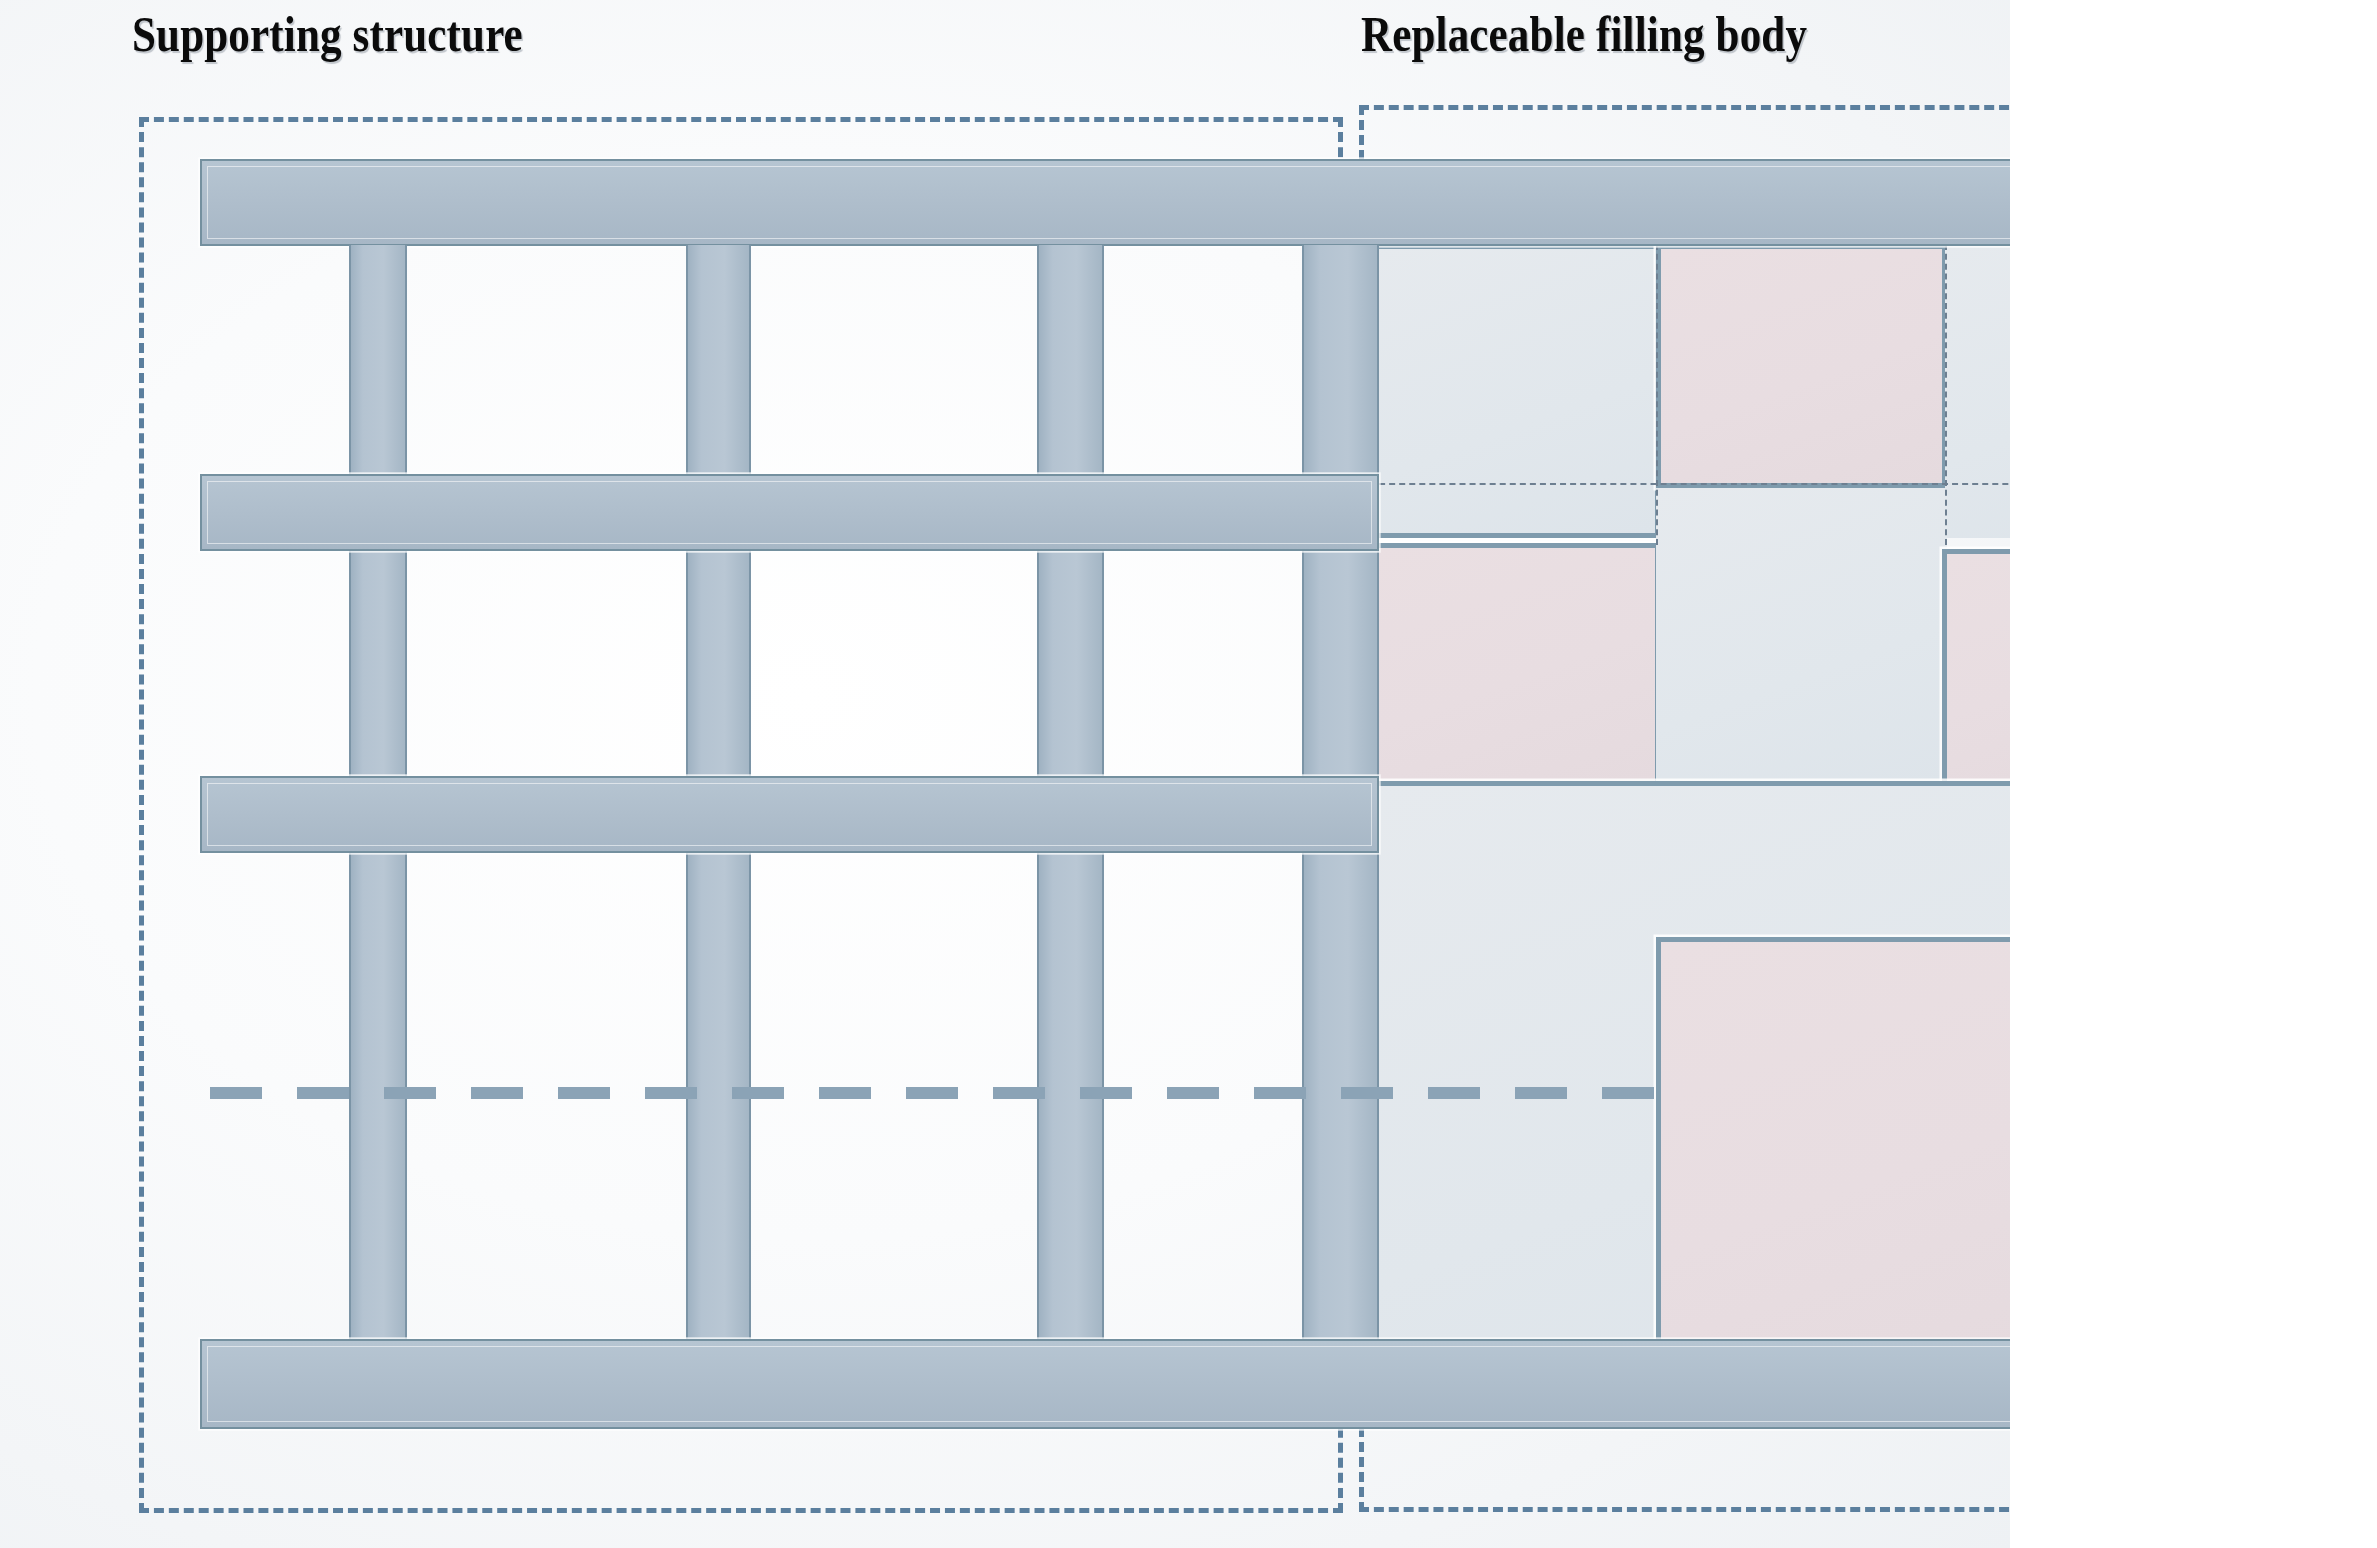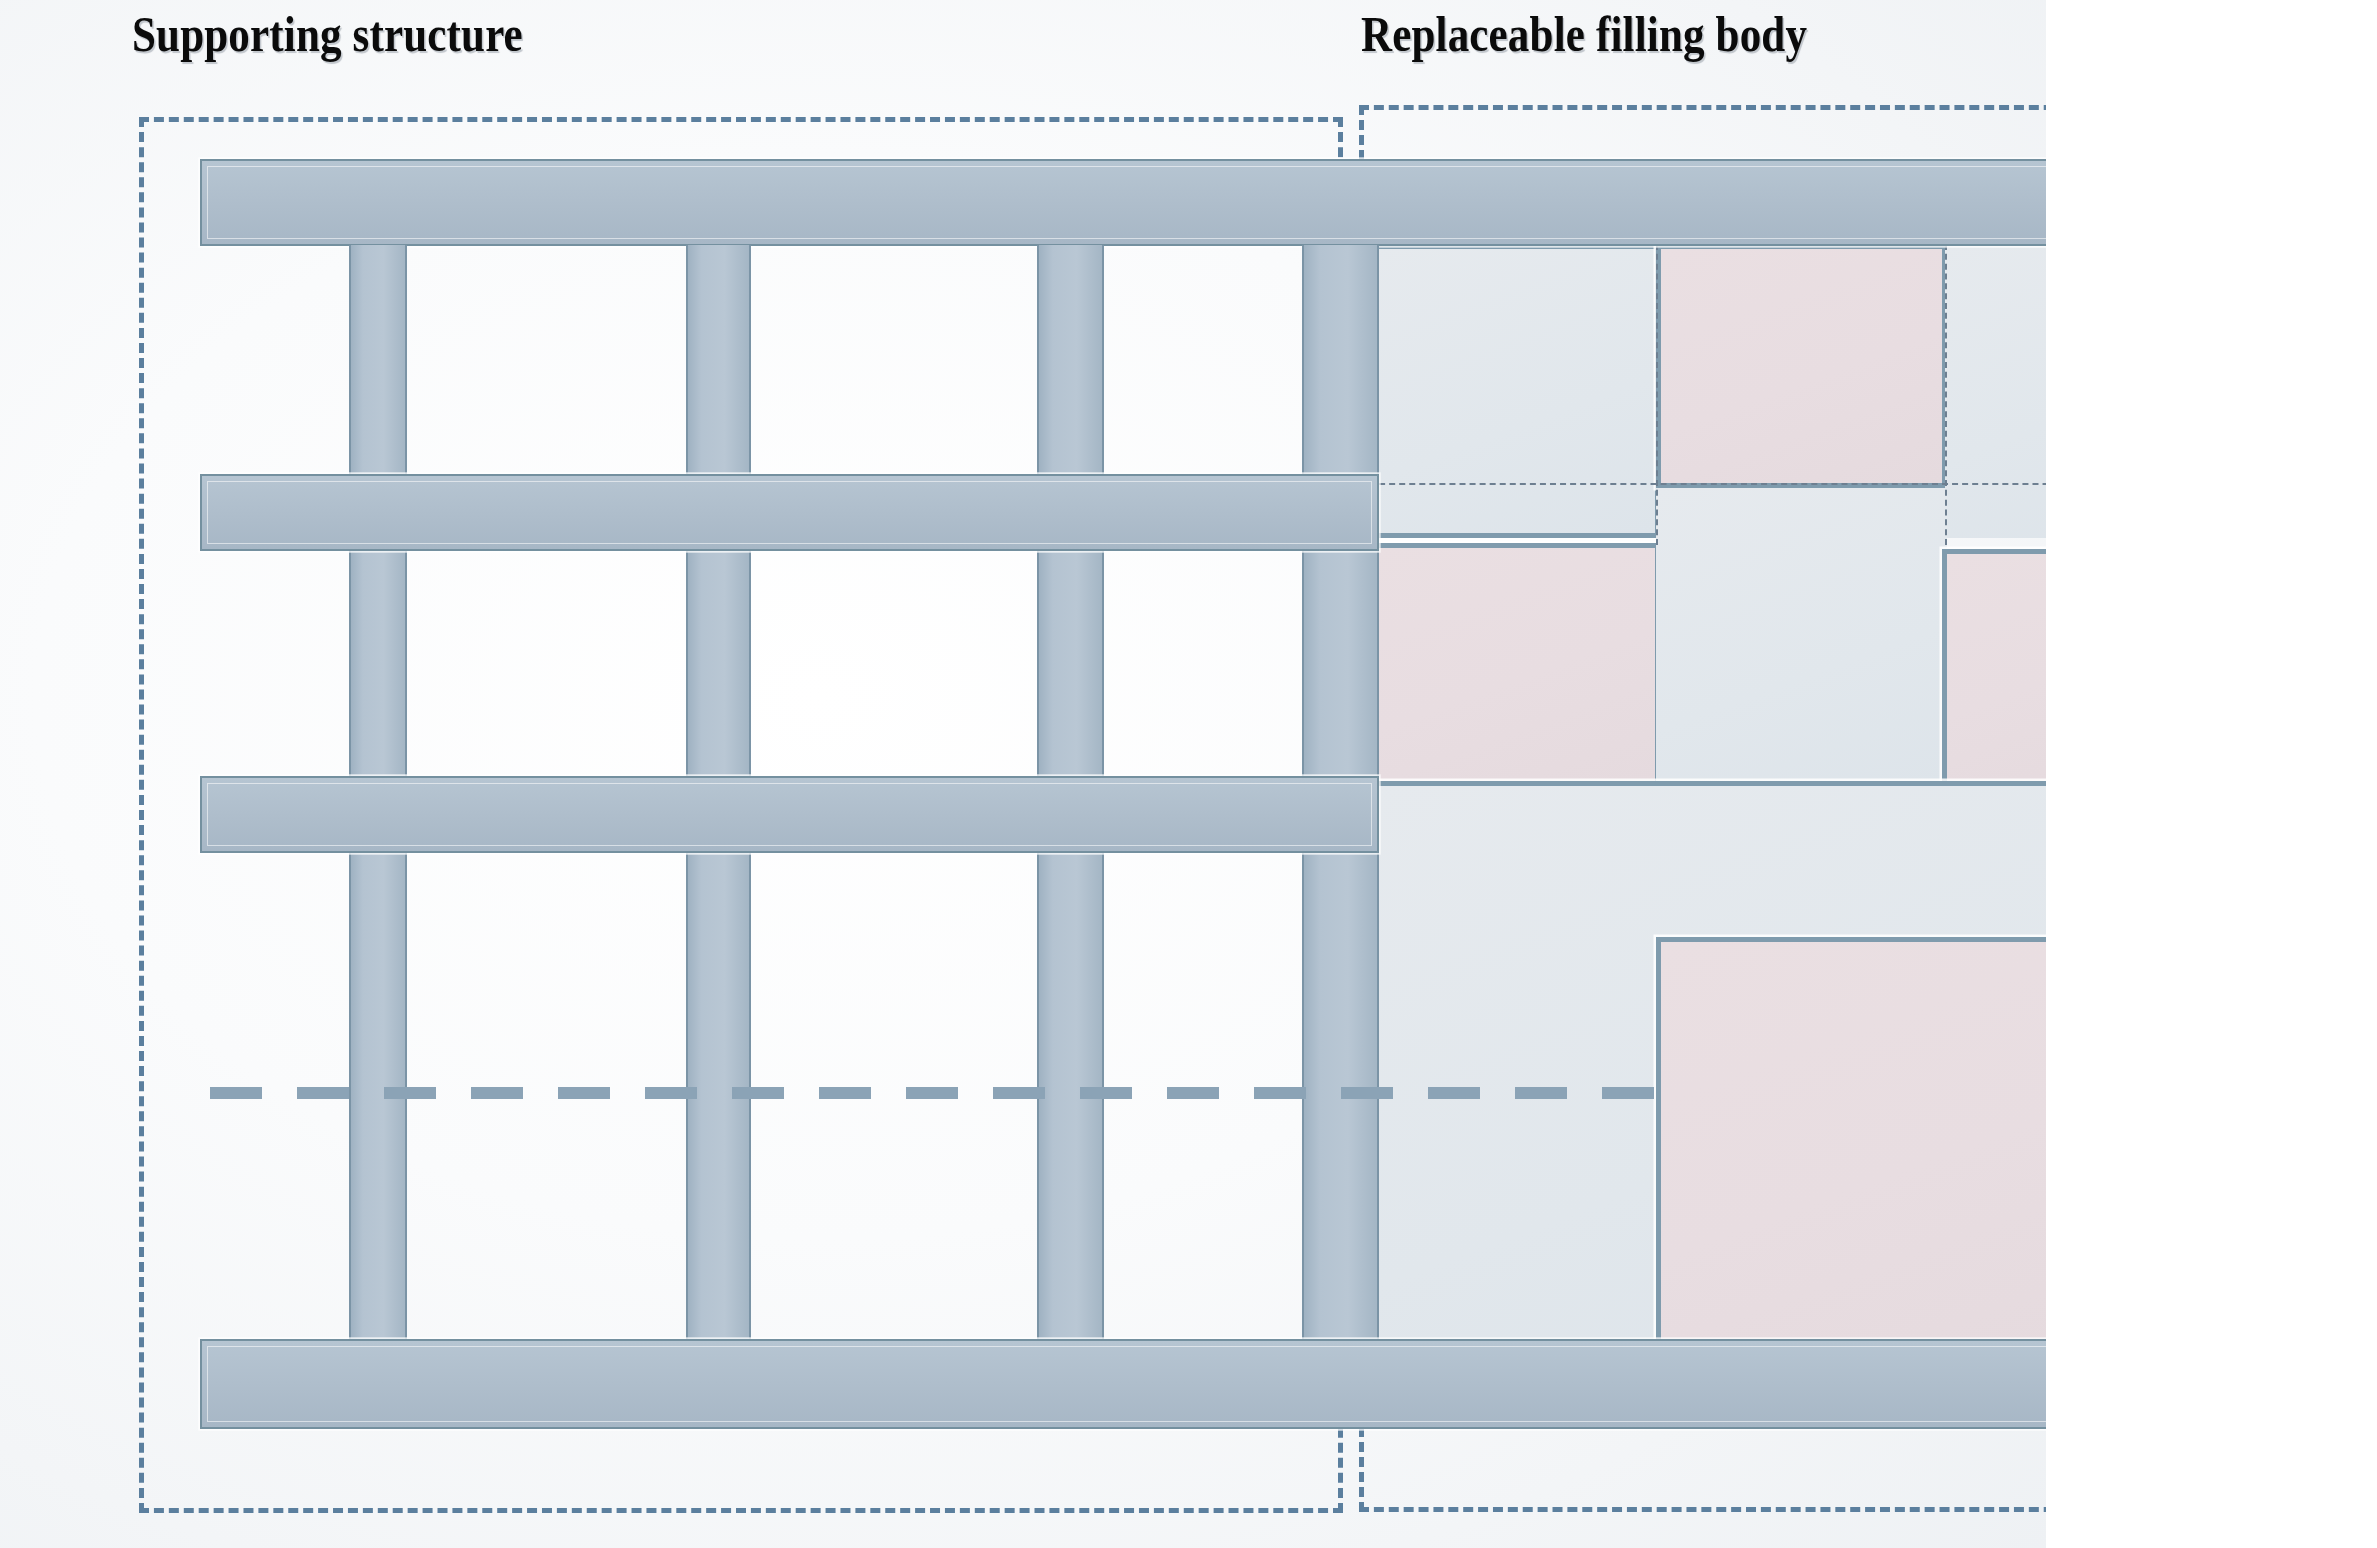--- a/index.html
+++ b/index.html
@@ -6,21 +6,20 @@
   html,body{margin:0;padding:0;background:#ffffff;}
   body{font-family:"Liberation Serif", serif;}
 
   #stage{
     position:relative;
     width:2010px;
     height:1549px;
     background:
       radial-gradient(ellipse at 40% 45%, #ffffff 0%, #fafbfc 45%, #f3f5f7 78%, #eef1f4 100%);
     overflow:hidden;
-    padding-left:36px;
   }
 
   
   .zone-label{
     position:absolute;
     font-family:"Liberation Serif", serif;
     font-weight:700;
     color:#0b0b0b;
     font-size:50px;
     letter-spacing:0.2px;

